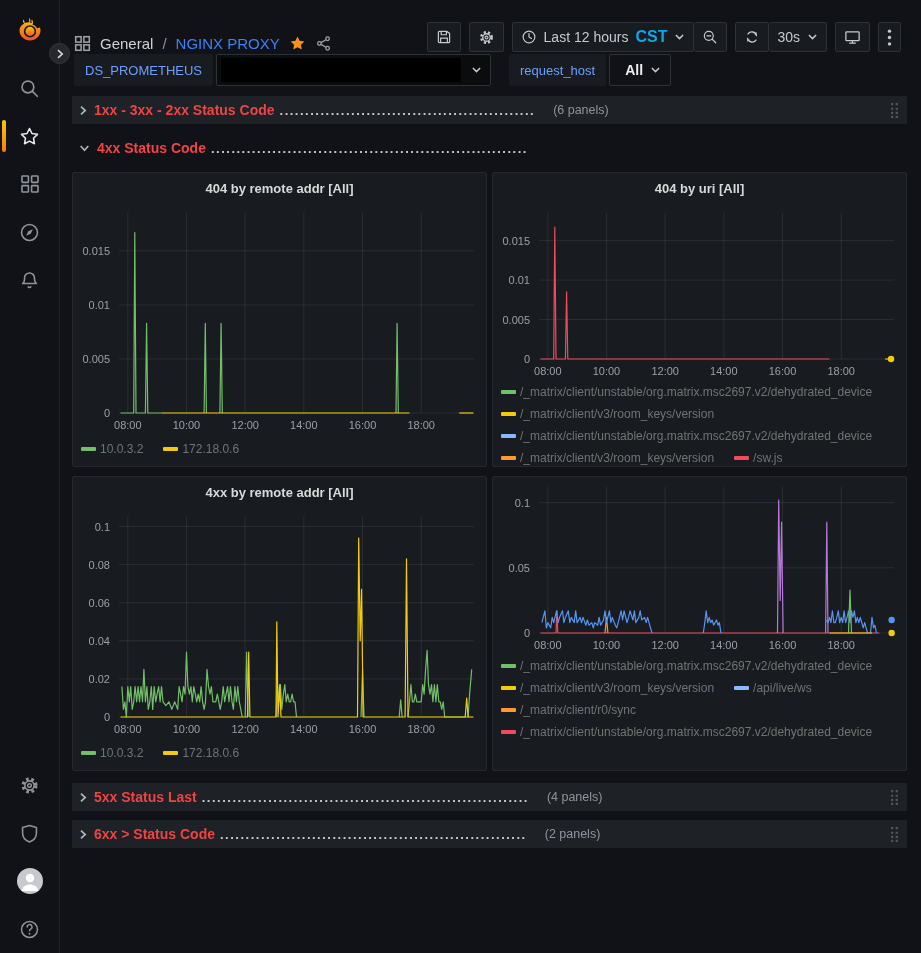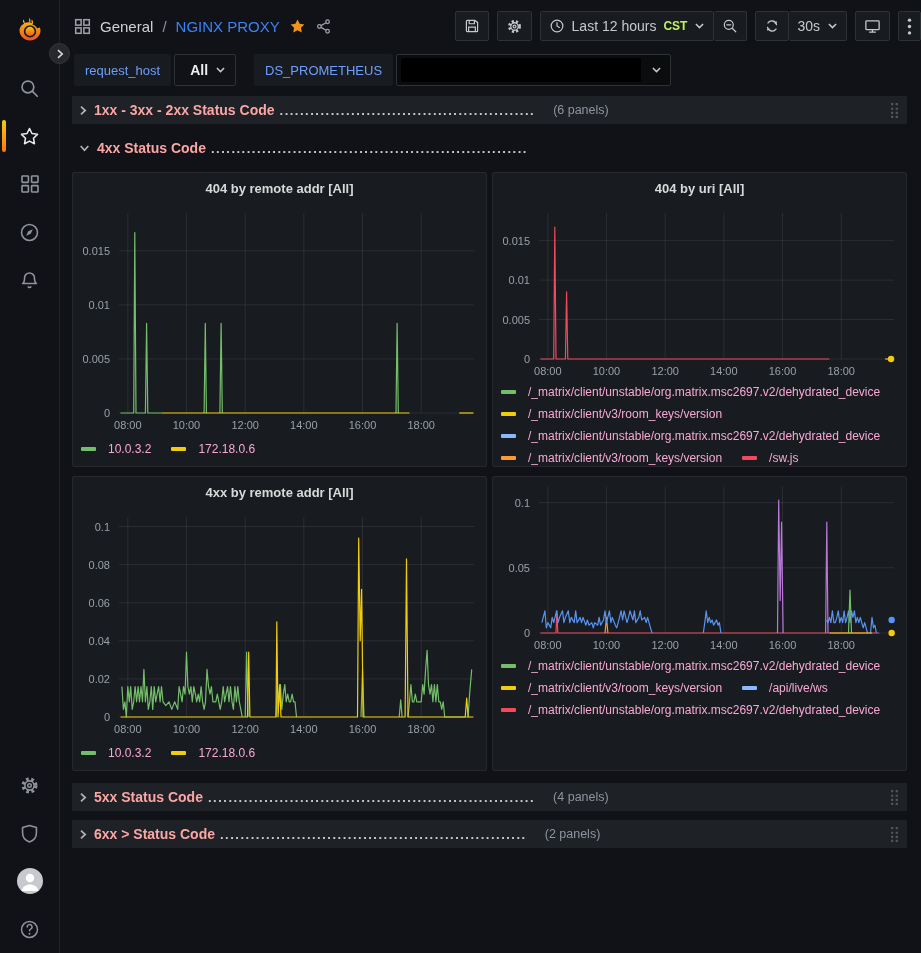--- a/index.html
+++ b/index.html
@@ -9,59 +9,59 @@
   .sidebar{width:60px;flex:none;border-right:1px solid #1f2226;display:flex;flex-direction:column;align-items:center;box-sizing:border-box;padding-top:8px}
   .side-item{width:60px;height:48px;display:flex;align-items:center;justify-content:center;color:#8e939b;cursor:pointer;position:relative}
   .side-item.active{color:#e9eaec}
   .side-item.active::before{content:"";position:absolute;left:2px;top:8px;width:4px;height:32px;border-radius:2px;background:linear-gradient(#f2cc0c,#ff780a)}
   .side-logo{width:60px;height:44px;display:flex;align-items:center;justify-content:center;margin-bottom:12px;cursor:pointer}
   .side-spacer{flex:1}
   .avatar-circle{width:26px;height:26px;border-radius:50%;background:#c7c9ce;display:flex;align-items:center;justify-content:center;overflow:hidden}
   .expand-btn{position:absolute;left:49px;top:43px;width:19px;height:19px;border-radius:50%;background:#26282e;border:1px solid #34373d;display:flex;align-items:center;justify-content:center;color:#d8d9da;cursor:pointer;z-index:5}
   
   .main{flex:1;display:flex;flex-direction:column;min-width:0}
-  .toolbar{height:52px;flex:none;display:flex;align-items:center;padding:0 0 0 14px}
+  .toolbar{height:52px;flex:none;display:flex;align-items:flex-end;padding:0 20px 0 14px}
   .crumbs{display:flex;align-items:center;gap:9px;font-size:15px}
   .crumb-folder{color:#d0d1d5;cursor:pointer}
   .crumb-sep{color:#8e949e}
   .crumb-title{color:#3b82f6;cursor:pointer}
   .icon-btn-bare{display:flex;align-items:center;color:#9da1a8;cursor:pointer}
   .actions{margin-left:auto;display:flex;align-items:center;gap:8px}
   .btn{height:30px;box-sizing:border-box;border:1px solid #2c3235;background:#181b1f;border-radius:2px;display:flex;align-items:center;gap:7px;padding:0 8px;color:#c7c9cc;font-size:14px;cursor:pointer}
   .btn-group{display:flex}
   .btn-group .btn + .btn{border-left:none}
-  .accent{color:#bef264;font-weight:700;font-size:12px}
+  .accent{color:#0ea5e9;font-weight:700;font-size:16px}
   
   .variables{height:36px;flex:none;display:flex;align-items:center;gap:18px;padding:0 0 0 14px}
   .variable{display:flex;align-items:center;gap:3px}
   .var-label{height:32px;display:flex;align-items:center;padding:0 11px;background:#181b20;border-radius:2px;color:#6e9fff;font-size:13px;cursor:pointer}
   .var-input{height:32px;box-sizing:border-box;border:1px solid #2c3235;background:#0b0c0e;border-radius:2px;display:flex;align-items:center;padding:0 8px 0 4px;cursor:pointer}
   .redacted{width:240px;height:24px;background:#000;border-radius:2px;margin-right:10px}
   .var-value{color:#eceded;font-size:14px;font-weight:700;margin-right:7px;padding-left:6px}
   .var-plain{height:32px;box-sizing:border-box;border:1px solid #2c3235;border-radius:2px;display:flex;align-items:center;padding:0 9px;cursor:pointer}
   
   .dash{flex:1;padding:8px 14px 0 12px;overflow:hidden}
   .row-head{height:28px;display:flex;align-items:center;padding:0 7px;cursor:pointer;margin-bottom:10px}
   .row-head.collapsed{background:#1e2126;border-radius:1px}
   .row-head .chev{display:flex;align-items:center;color:#b0b3b8;margin-right:7px}
-  .row-title{font-size:14px;font-weight:700;color:#fca5a5;white-space:nowrap}
+  .row-title{font-size:14px;font-weight:700;color:#ef4444;white-space:nowrap}
   .row-leader{font-size:13px;font-weight:700;color:#c9ccd1;letter-spacing:1.5px;margin-left:5px;white-space:nowrap;overflow:hidden}
   .row-count{margin-left:18px;font-size:12.5px;color:#8e949e;white-space:nowrap}
   .row-handle{margin-left:auto;color:#53565c;font-size:15px;line-height:1;cursor:grab;font-family:"DejaVu Sans",sans-serif}
   .grid{display:grid;grid-template-columns:415px 415px;grid-template-rows:295px 295px;gap:9px 5px;margin:0 16px 12px 0}
   .panel{box-sizing:border-box;background:#181b1f;border:1px solid #26282d;border-radius:2px;display:flex;flex-direction:column;overflow:hidden}
   .panel-title{height:30px;flex:none;display:flex;align-items:center;justify-content:center;font-size:13px;font-weight:700;color:#d8d9da;cursor:pointer}
   .chart{flex:none;width:100%}
   .tall .chart{height:232px}
   .short .chart{height:178px}
   .legend{flex:1;overflow:hidden;padding-left:8px}
   .legend-row{display:flex;align-items:center;gap:20px;white-space:nowrap}
   .tall .legend-row{height:28px}
   .short .legend-row{height:22px}
-  .legend-item{display:flex;align-items:center;gap:12px;cursor:pointer;font-size:12px;color:#f9a8d4}
+  .legend-item{display:flex;align-items:center;gap:4px;cursor:pointer;font-size:12px;color:#737373}
   .swatch{width:15px;height:4px;border-radius:1px;flex:none}
   .chart svg text{font-family:"Liberation Sans",sans-serif;font-size:11px;fill:#9aa0a8}
   svg.ic{display:block}
 </style>
 </head>
 <body>
 
 <div class="app">
 
   <aside class="sidebar">
@@ -233,32 +233,32 @@
             <circle cx="2" cy="2" r="1.6"></circle>
               <circle cx="2" cy="8" r="1.6"></circle>
               <circle cx="2" cy="14" r="1.6"></circle>
             </svg>
         </div>
       </div>
     </header>
 
     <div class="variables">
       <div class="variable">
+        <div class="var-label">DS_PROMETHEUS</div>
+        <div class="var-input">
+          <div class="redacted"></div>
+          <svg class="ic" width="11" height="8" viewBox="0 0 10 8" fill="none" stroke="#c7c9cc" stroke-width="1.5">
+              <path d="M1.4 2l3.6 3.6L8.6 2"></path>
+            </svg>
+        </div>
+      </div>
+      <div class="variable">
         <div class="var-label">request_host</div>
         <div class="var-plain">
           <span class="var-value">All</span>
-          <svg class="ic" width="11" height="8" viewBox="0 0 10 8" fill="none" stroke="#c7c9cc" stroke-width="1.5">
-              <path d="M1.4 2l3.6 3.6L8.6 2"></path>
-            </svg>
-        </div>
-      </div>
-      <div class="variable">
-        <div class="var-label">DS_PROMETHEUS</div>
-        <div class="var-input">
-          <div class="redacted"></div>
           <svg class="ic" width="11" height="8" viewBox="0 0 10 8" fill="none" stroke="#c7c9cc" stroke-width="1.5">
               <path d="M1.4 2l3.6 3.6L8.6 2"></path>
             </svg>
         </div>
       </div>
     </div>
 
     <div class="dash">
 
       <div class="row-head collapsed">
@@ -478,35 +478,41 @@
                   <span class="swatch" style="background: rgb(242, 204, 12);"></span>
                   <span>/_matrix/client/v3/room_keys/version</span>
                 </span>
                 <span class="legend-item">
                   <span class="swatch" style="background: rgb(138, 184, 255);"></span>
                   <span>/api/live/ws</span>
                 </span>
               </div>
               <div class="legend-row">
                 <span class="legend-item">
+                  <span class="swatch" style="background: rgb(255, 152, 48);"></span>
+                  <span>/_matrix/client/r0/sync</span>
+                </span>
+              </div>
+              <div class="legend-row">
+                <span class="legend-item">
                   <span class="swatch" style="background: rgb(242, 73, 92);"></span>
                   <span>/_matrix/client/unstable/org.matrix.msc2697.v2/dehydrated_device</span>
                 </span>
               </div>
             </div>
         </section>
       </div>
 
       <div class="row-head collapsed" style="margin-bottom:9px">
         <span class="chev">
           <svg class="ic" width="8" height="11" viewBox="0 0 8 10" fill="none" stroke="currentColor" stroke-width="1.7">
               <path d="M2 1.2L6.2 5 2 8.8"></path>
             </svg>
           </span>
-        <span class="row-title">5xx Status Code</span>
+        <span class="row-title">5xx Status Last</span>
         <span class="row-leader">................................................................</span>
         <span class="row-count">(4 panels)</span>
         <span class="row-handle">⣿</span>
       </div>
 
       <div class="row-head collapsed">
         <span class="chev">
           <svg class="ic" width="8" height="11" viewBox="0 0 8 10" fill="none" stroke="currentColor" stroke-width="1.7">
               <path d="M2 1.2L6.2 5 2 8.8"></path>
             </svg>

